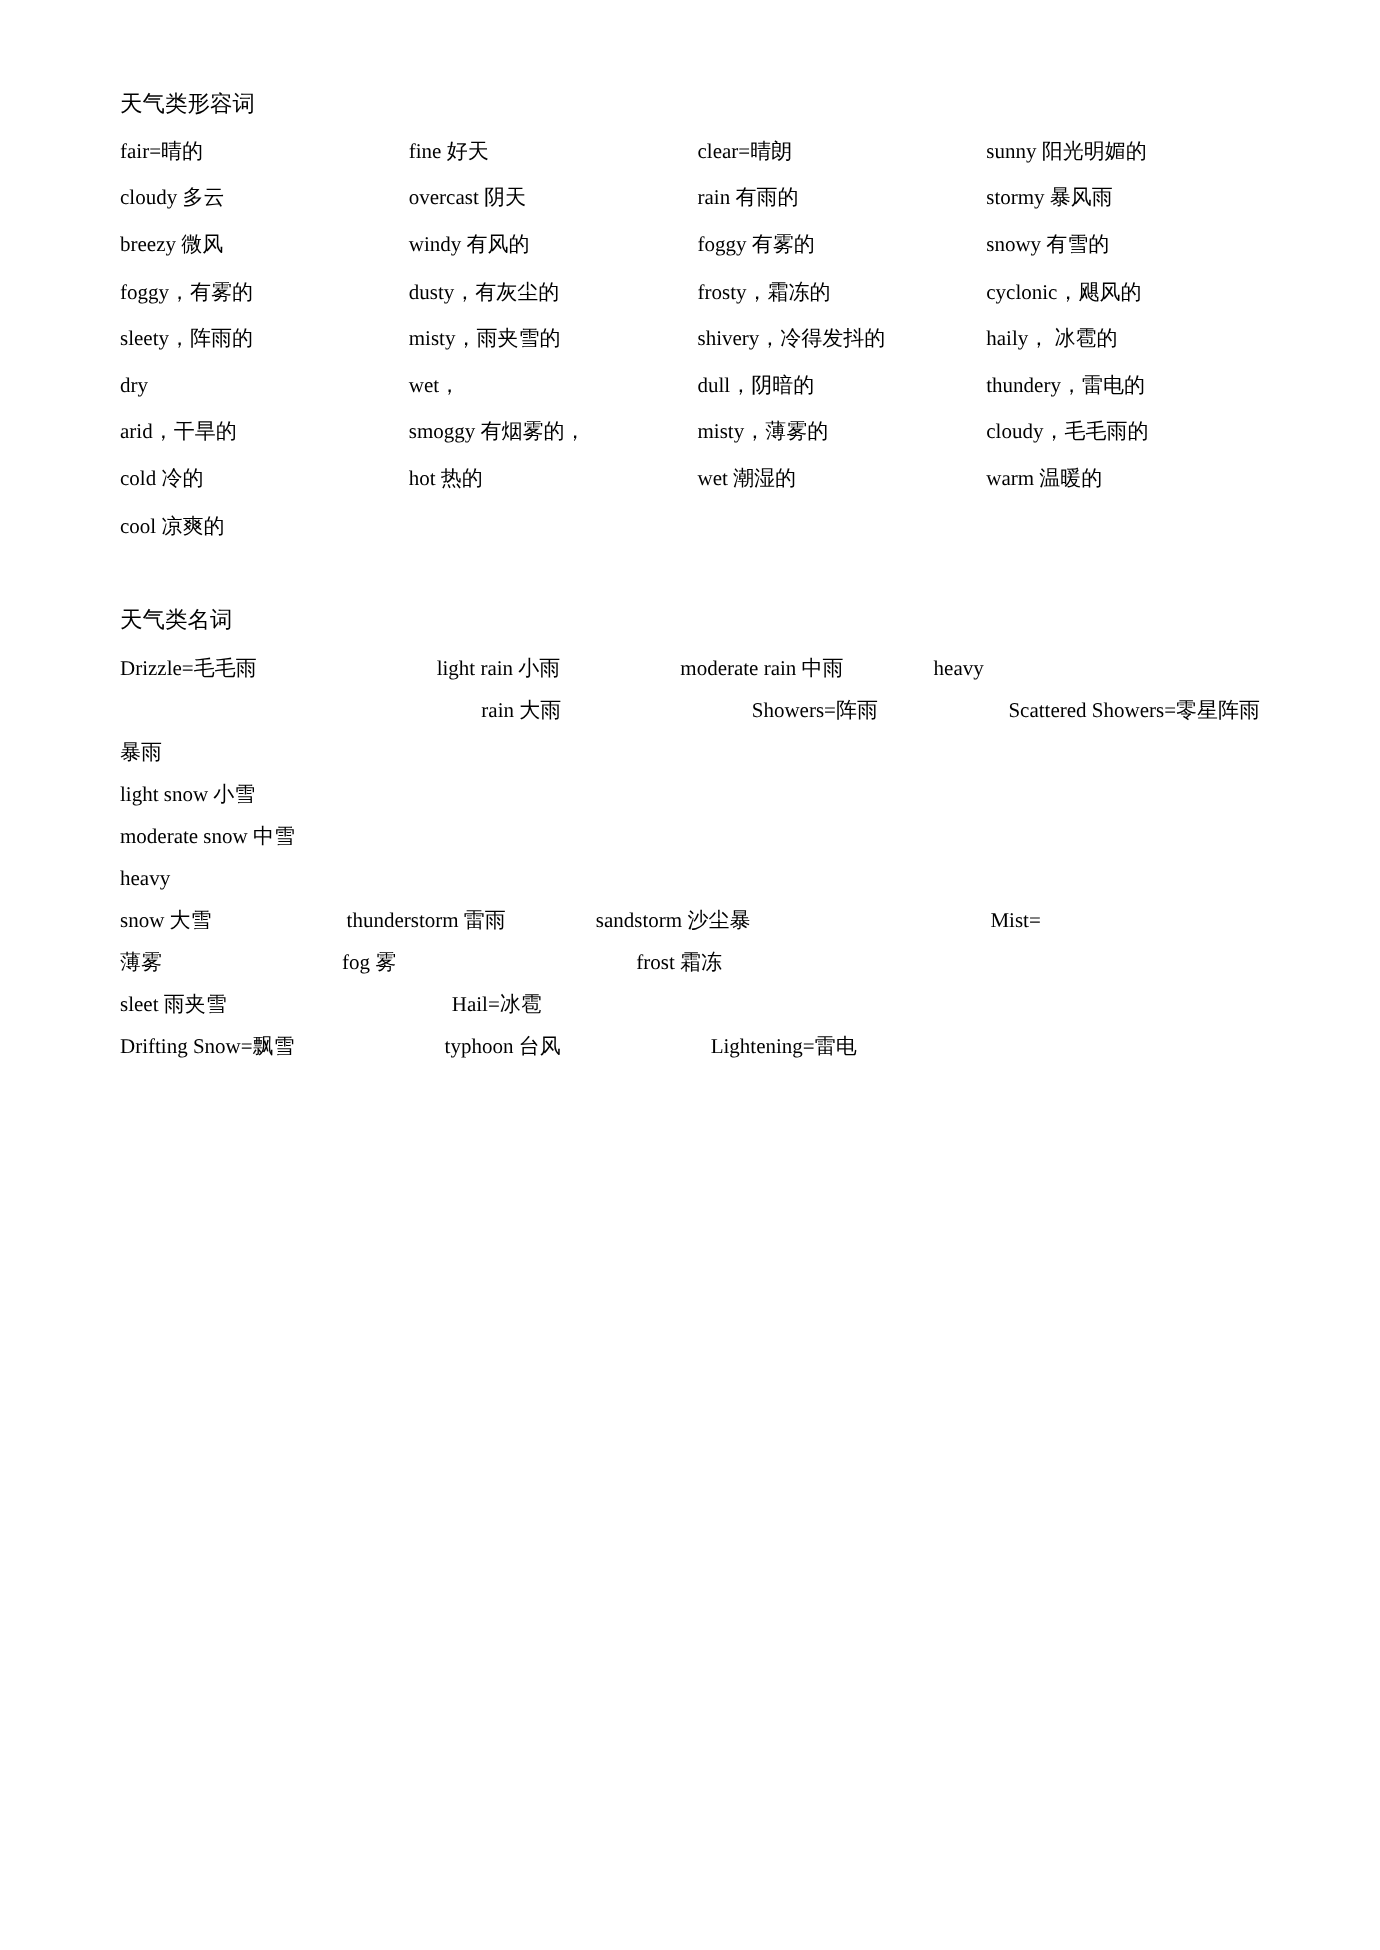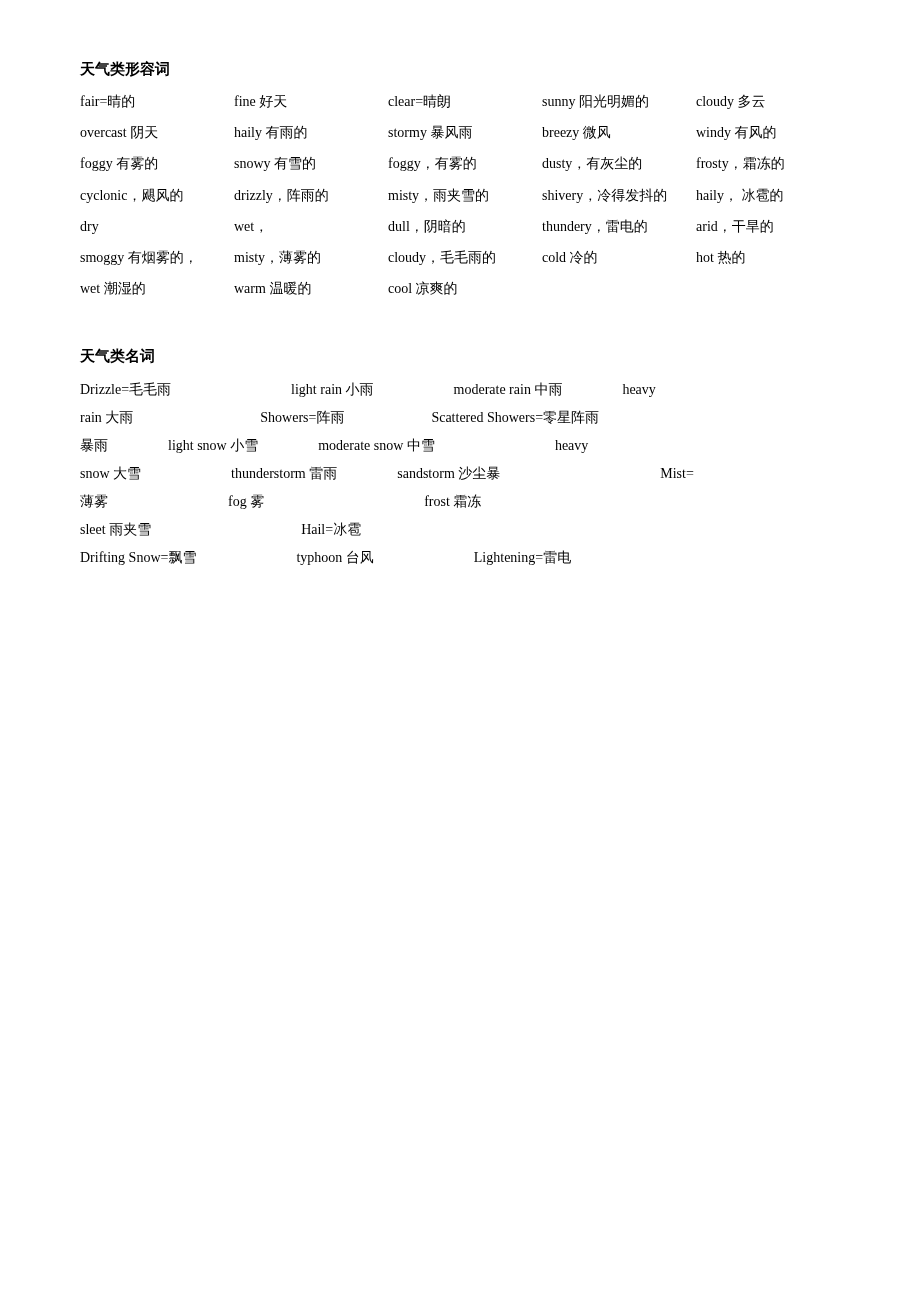--- a/index.html
+++ b/index.html
@@ -13,31 +13,31 @@
       font-family: "SimSun", "宋体", serif;
       font-size: 14px;
       color: #000000;
       width: 920px;
       min-height: 1300px;
       padding: 60px 80px;
     }
 
     .section-title {
       font-size: 15px;
-      font-weight: bold;
+      font-weight: normal;
       margin-bottom: 10px;
     }
 
     .section {
       margin-bottom: 40px;
     }
 
     .adjectives-grid {
       display: grid;
-      grid-template-columns: repeat(5, 1fr);
+      grid-template-columns: repeat(4, 1fr);
       row-gap: 6px;
       column-gap: 10px;
       line-height: 1.8;
     }
 
     .adjectives-grid .cell {
       font-size: 14px;
     }
 
     .noun-text {
@@ -52,34 +52,34 @@
   <div class="section-title">天气类形容词</div>
   <div class="adjectives-grid">
 
     <div class="cell">fair=晴的</div>
     <div class="cell">fine 好天</div>
     <div class="cell">clear=晴朗</div>
     <div class="cell">sunny 阳光明媚的</div>
 
     <div class="cell">cloudy 多云</div>
     <div class="cell">overcast 阴天</div>
-    <div class="cell">haily 有雨的</div>
+    <div class="cell">rain 有雨的</div>
     <div class="cell">stormy  暴风雨</div>
 
     <div class="cell">breezy 微风</div>
     <div class="cell">windy 有风的</div>
     <div class="cell">foggy 有雾的</div>
     <div class="cell">snowy 有雪的</div>
 
     <div class="cell">foggy，有雾的</div>
     <div class="cell">dusty，有灰尘的</div>
     <div class="cell">frosty，霜冻的</div>
     <div class="cell">cyclonic，飓风的</div>
 
-    <div class="cell">drizzly，阵雨的</div>
+    <div class="cell">sleety，阵雨的</div>
     <div class="cell"> misty，雨夹雪的</div>
     <div class="cell">shivery，冷得发抖的</div>
     <div class="cell">haily，   冰雹的</div>
 
     <div class="cell">dry</div>
     <div class="cell">wet，</div>
     <div class="cell">dull，阴暗的</div>
     <div class="cell"> thundery，雷电的</div>
 
     <div class="cell">arid，干旱的</div>
@@ -104,28 +104,28 @@
   <div class="noun-text">
     <div style="display: flex; flex-wrap: wrap; line-height: 2; text-align: right;">
       <span>Drizzle=毛毛雨</span>
       <span style="display:inline-block; width: 120px;"></span>
       <span>light rain 小雨</span>
       <span style="display:inline-block; width: 80px;"></span>
       <span>moderate rain 中雨</span>
       <span style="display:inline-block; width: 60px;"></span>
       <span>heavy</span>
     </div>
-    <div style="line-height: 2;">
+    <div style="line-height: 2; text-align: right;">
       <span>rain 大雨</span>
       <span style="display:inline-block; width: 120px;"></span>
       <span>Showers=阵雨</span>
       <span style="display:inline-block; width: 80px;"></span>
       <span>Scattered Showers=零星阵雨</span>
     </div>
-    <div style="line-height: 2; display: flex; flex-wrap: wrap;">
+    <div style="line-height: 2; display: flex; flex-wrap: wrap; flex-direction: column;">
       <span>暴雨</span>
       <span style="display:inline-block; width: 60px;"></span>
       <span>light snow 小雪</span>
       <span style="display:inline-block; width: 60px;"></span>
       <span>moderate snow 中雪</span>
       <span style="display:inline-block; width: 120px;"></span>
       <span>heavy</span>
     </div>
     <div style="line-height: 2; display: flex; flex-wrap: wrap;">
       <span>snow 大雪</span>

